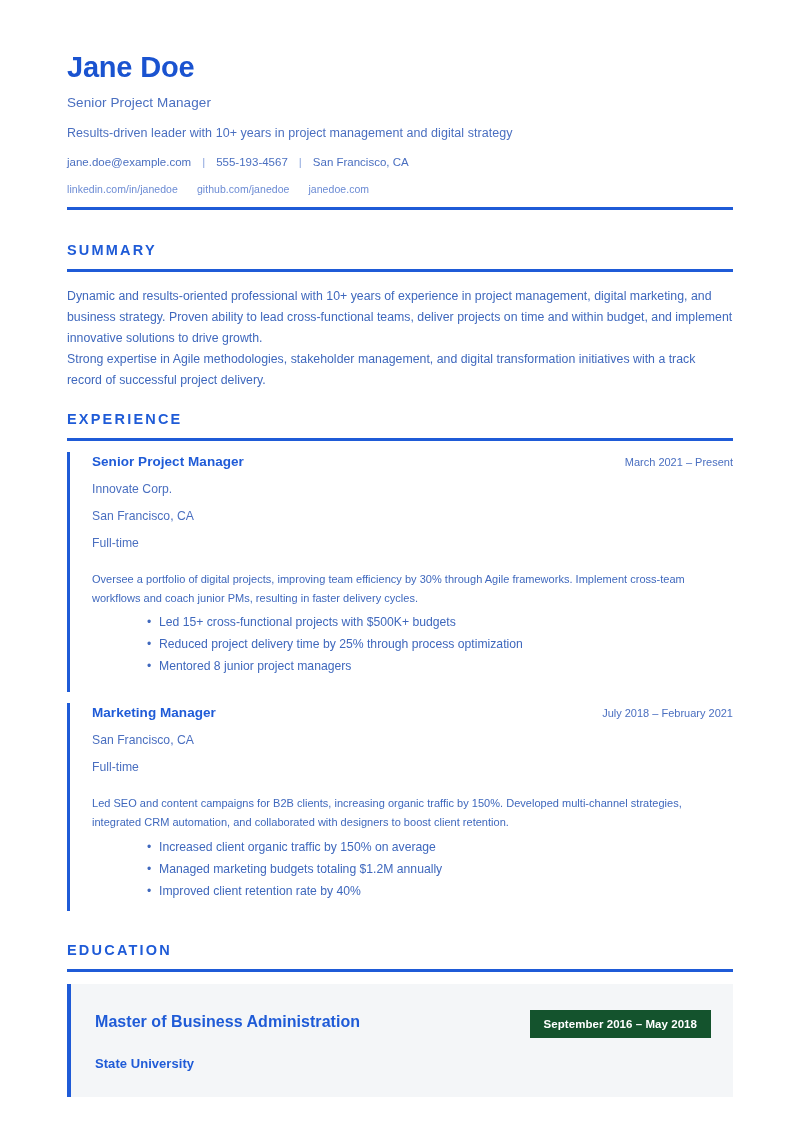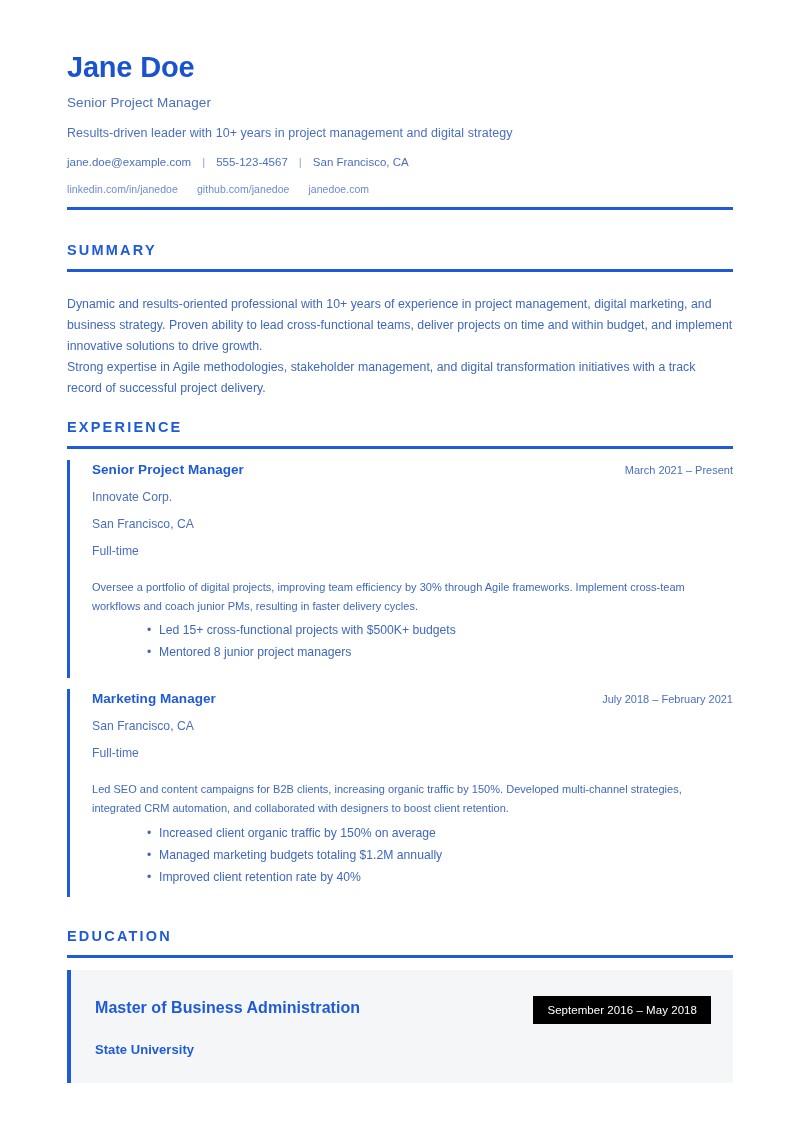--- a/index.html
+++ b/index.html
@@ -94,21 +94,21 @@
     letter-spacing: 2.2px;
     margin-bottom: 11px;
   }
 
   .section-rule {
     height: 3px;
     background: #1f5bd7;
     width: 100%;
   }
 
-  .section-body { padding-top: 22px; }
+  .section-body { padding-top: 14px; }
 
   
   .summary-para {
     font-size: 12.3px;
     line-height: 1.72;
     color: #3f68bd;
     letter-spacing: 0.02px;
   }
 
   
@@ -195,24 +195,24 @@
 
   .edu-degree {
     font-size: 16px;
     font-weight: bold;
     color: #1f5bd7;
     letter-spacing: 0.05px;
     padding-top: 3px;
   }
 
   .edu-badge {
-    background: #000000;
+    background: #14532d;
     color: #ffffff;
     font-size: 11.5px;
-    font-weight: normal;
+    font-weight: bold;
     padding: 8px 14px;
     white-space: nowrap;
     letter-spacing: 0.05px;
   }
 
   .edu-school {
     font-size: 13px;
     font-weight: bold;
     color: #1f5bd7;
     margin-top: 18px;
@@ -225,21 +225,21 @@
 <div class="page">
 
   <div class="header">
     <div class="name">Jane Doe</div>
     <div class="title-line">Senior Project Manager</div>
     <div class="tagline">Results-driven leader with 10+ years in project management and digital strategy</div>
 
     <div class="contact-row">
       <span>jane.doe@example.com</span>
       <span class="contact-sep">|</span>
-      <span>555-123-4567</span>
+      <span>555-193-4567</span>
       <span class="contact-sep">|</span>
       <span>San Francisco, CA</span>
     </div>
 
     <div class="links-row">
       <span>linkedin.com/in/janedoe</span>
       <span>github.com/janedoe</span>
       <span>janedoe.com</span>
     </div>
 
@@ -265,20 +265,21 @@
         <div class="exp-top">
           <div class="exp-role">Senior Project Manager</div>
           <div class="exp-dates">March 2021 – Present</div>
         </div>
         <div class="exp-meta">Innovate Corp.</div>
         <div class="exp-meta">San Francisco, CA</div>
         <div class="exp-meta">Full-time</div>
         <div class="exp-desc">Oversee a portfolio of digital projects, improving team efficiency by 30% through Agile frameworks. Implement cross-team workflows and coach junior PMs, resulting in faster delivery cycles.</div>
         <ul class="exp-bullets">
           <li>Led 15+ cross-functional projects with $500K+ budgets</li>
+          <li>Reduced project delivery time by 25% through process optimization</li>
           <li>Mentored 8 junior project managers</li>
         </ul>
       </div>
 
       <div class="exp-item">
         <div class="exp-top">
           <div class="exp-role">Marketing Manager</div>
           <div class="exp-dates">July 2018 – February 2021</div>
         </div>
         <div class="exp-meta">San Francisco, CA</div>

